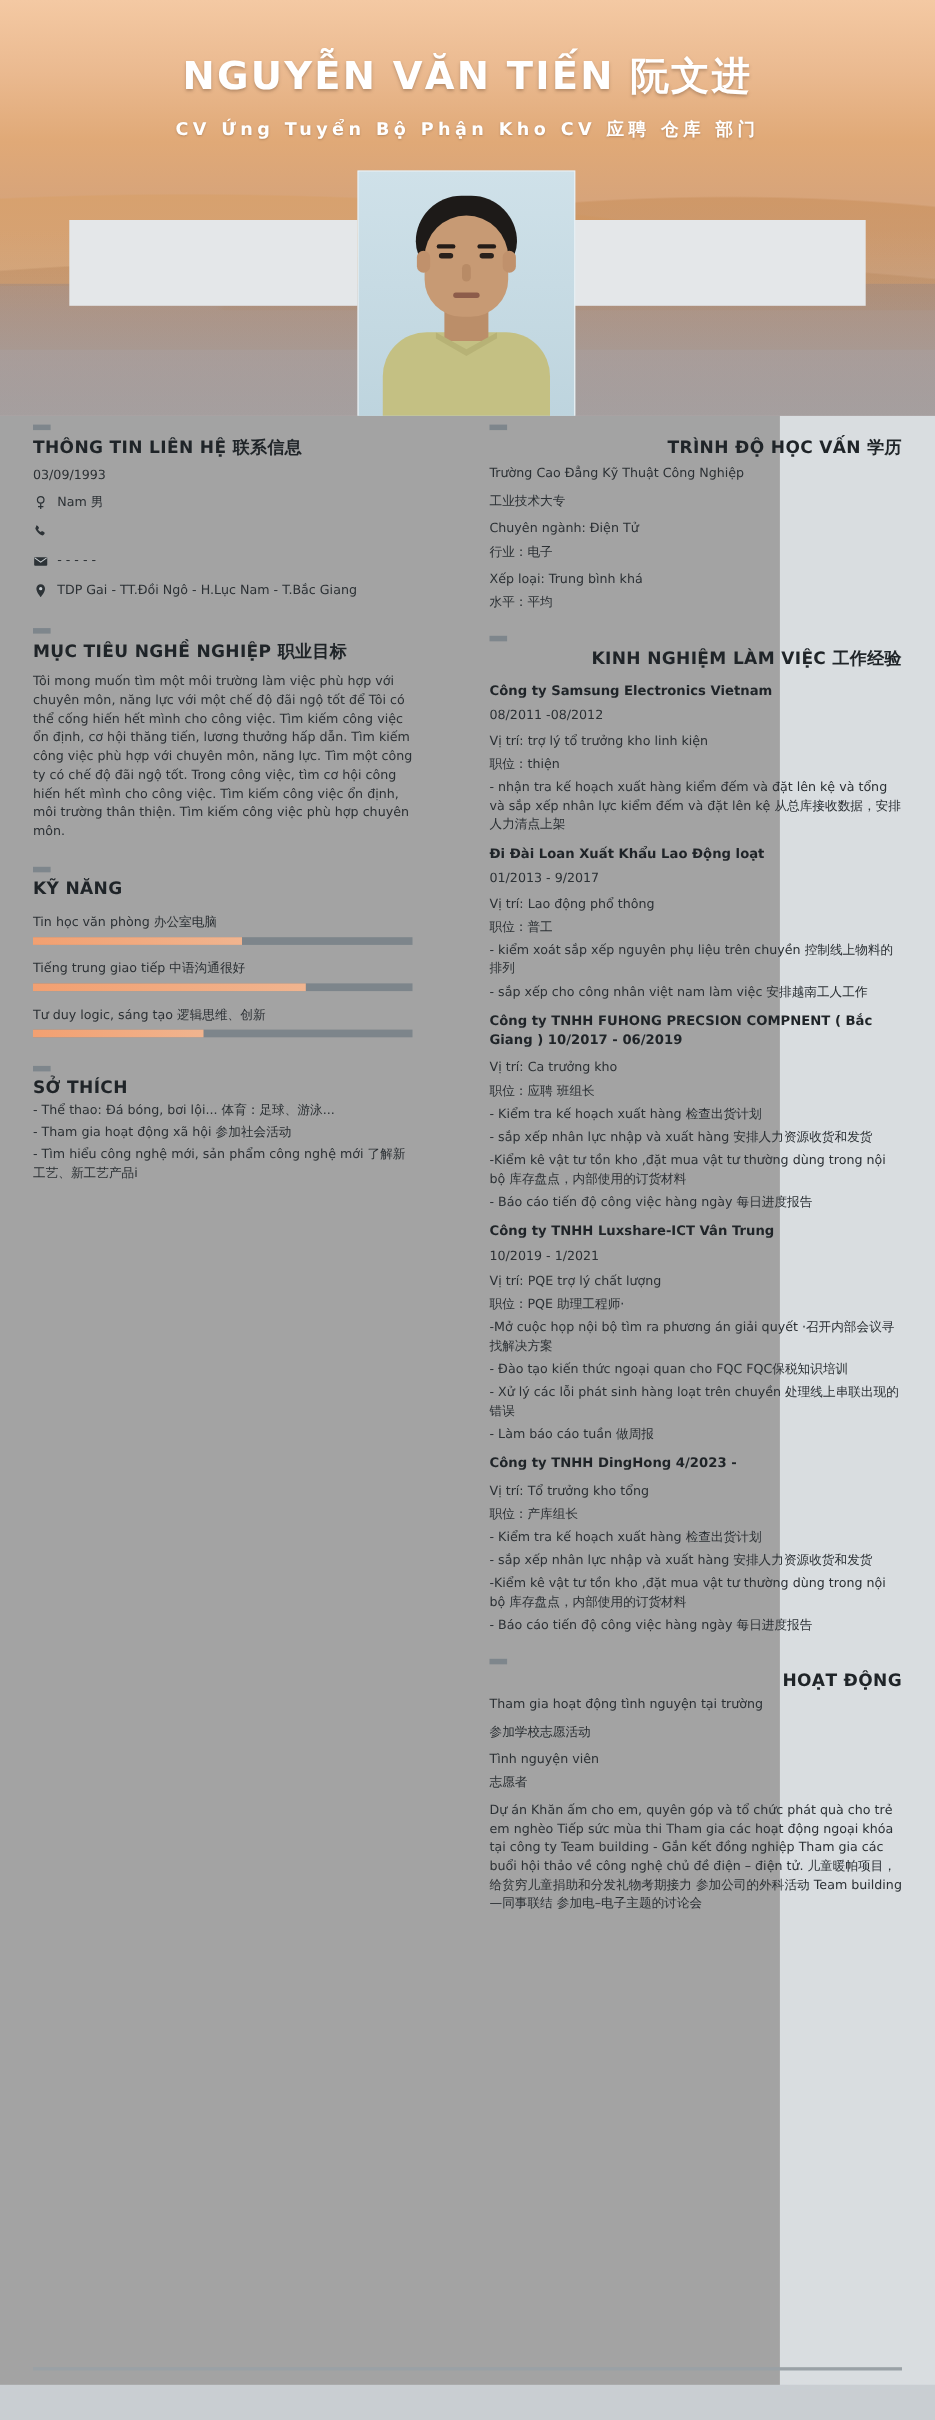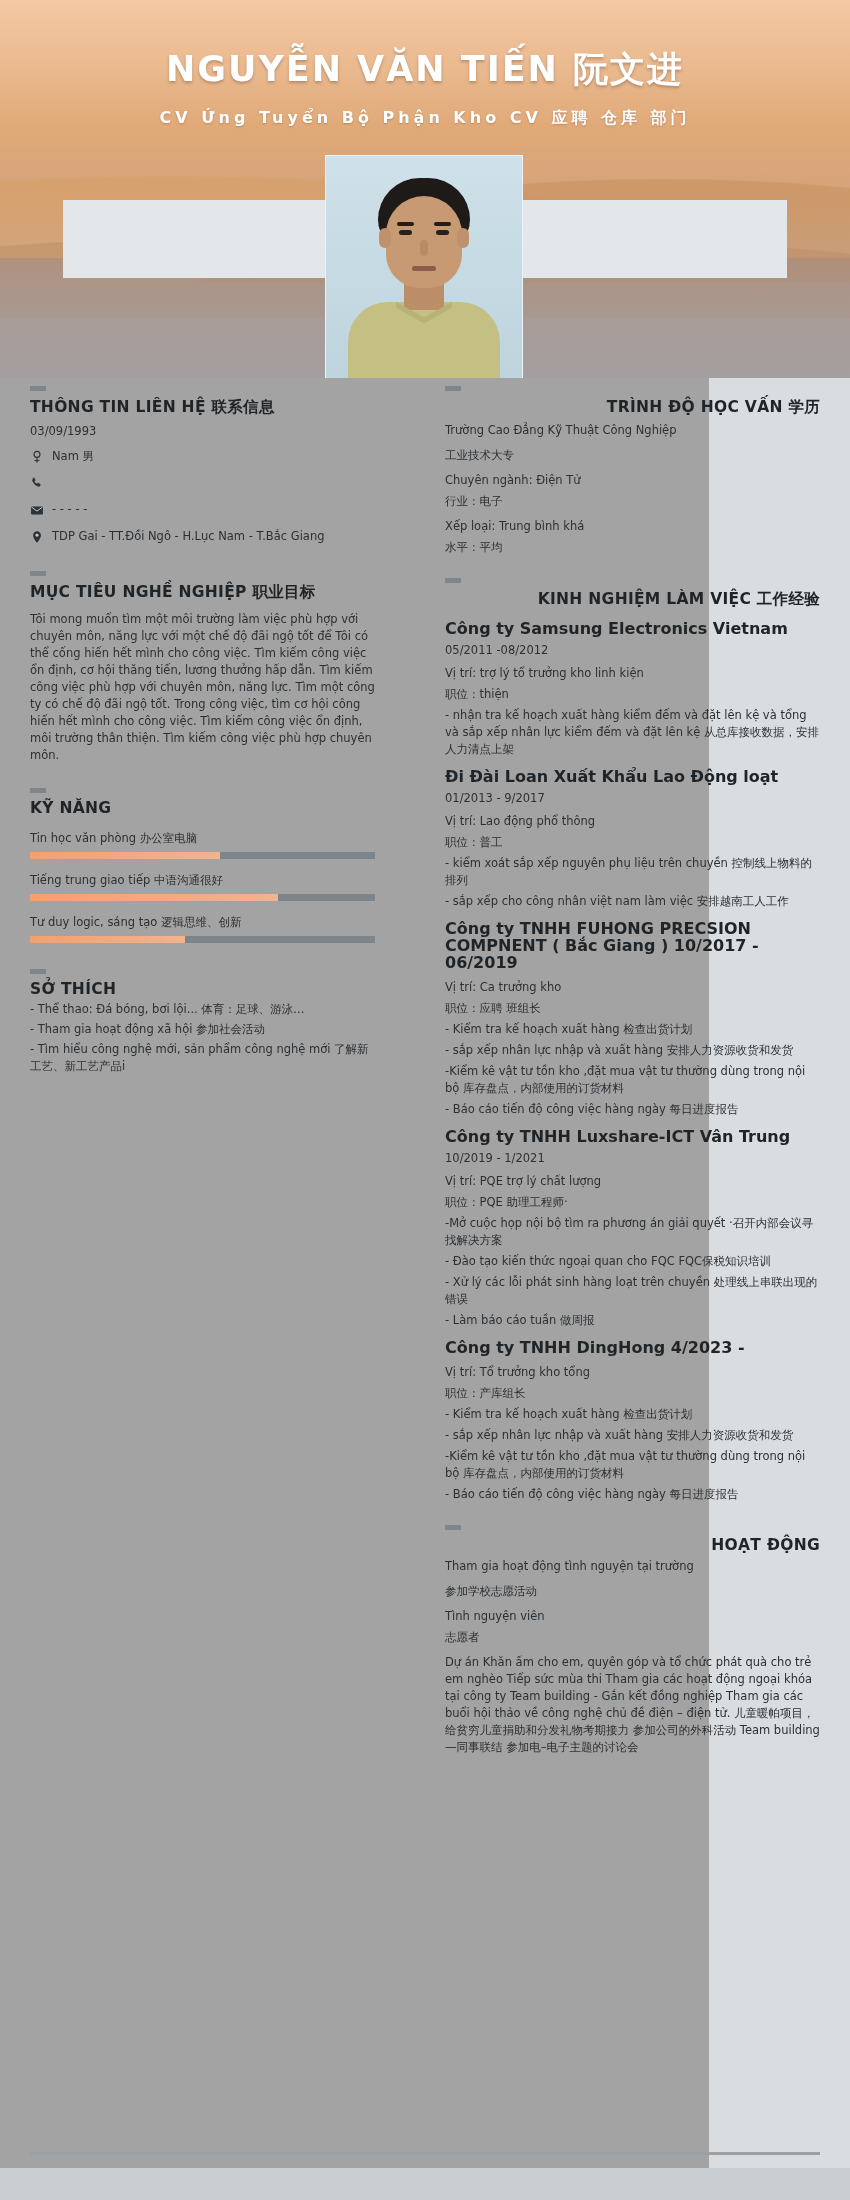--- a/index.html
+++ b/index.html
@@ -90,21 +90,21 @@
   .skill{margin-top:14px;}
   .skill-label{font-size:11.5px;color:#2b3034;margin-bottom:6px;}
   .bar{height:7px;background:#7d858b;width:100%;position:relative;}
   .bar > i{position:absolute;left:0;top:0;bottom:0;display:block;
     background:linear-gradient(90deg,#f2a071,#f0b48f);}
 
   .hobby .ln{margin-top:3px;}
 
   
   .entry{margin-top:10px;}
-  .entry .org{font-size:16px;font-weight:bold;color:#1f2428;line-height:17px;}
+  .entry .org{font-size:12px;font-weight:bold;color:#1f2428;line-height:17px;}
   .entry .dates{font-size:11.5px;color:#2b3034;margin-top:6px;}
   .entry .line{font-size:11.5px;color:#2b3034;line-height:17px;}
 
   .footerbar{position:absolute;left:0;top:2168px;width:850px;height:32px;background:#c9ced2;}
   .footer-line{position:absolute;left:30px;top:2152px;width:790px;height:3px;background:#9aa1a6;}
 </style>
 </head>
 <body>
 
 <div class="page">
@@ -241,21 +241,21 @@
         <div class="ln mt8">Xếp loại: Trung bình khá</div>
         <div class="ln mt4">水平：平均</div>
       </div>
 
       <div class="sec" style="margin-top:22px">
         <div class="sec-bar short"></div>
         <div class="sec-title right-al">KINH NGHIỆM LÀM VIỆC 工作经验</div>
 
         <div class="entry">
           <div class="org">Công ty Samsung Electronics Vietnam</div>
-          <div class="dates">05/2011 -08/2012</div>
+          <div class="dates">08/2011 -08/2012</div>
           <div class="line mt8">Vị trí: trợ lý tổ trưởng kho linh kiện</div>
           <div class="line mt4">职位：thiện</div>
           <div class="line mt4">- nhận tra kế hoạch xuất hàng kiểm đếm và đặt lên kệ và tổng và sắp xếp nhân lực kiểm đếm và đặt lên kệ 从总库接收数据，安排人力清点上架</div>
         </div>
 
         <div class="entry">
           <div class="org">Đi Đài Loan Xuất Khẩu Lao Động loạt</div>
           <div class="dates">01/2013 - 9/2017</div>
           <div class="line mt8">Vị trí: Lao động phổ thông</div>
           <div class="line mt4">职位：普工</div>

